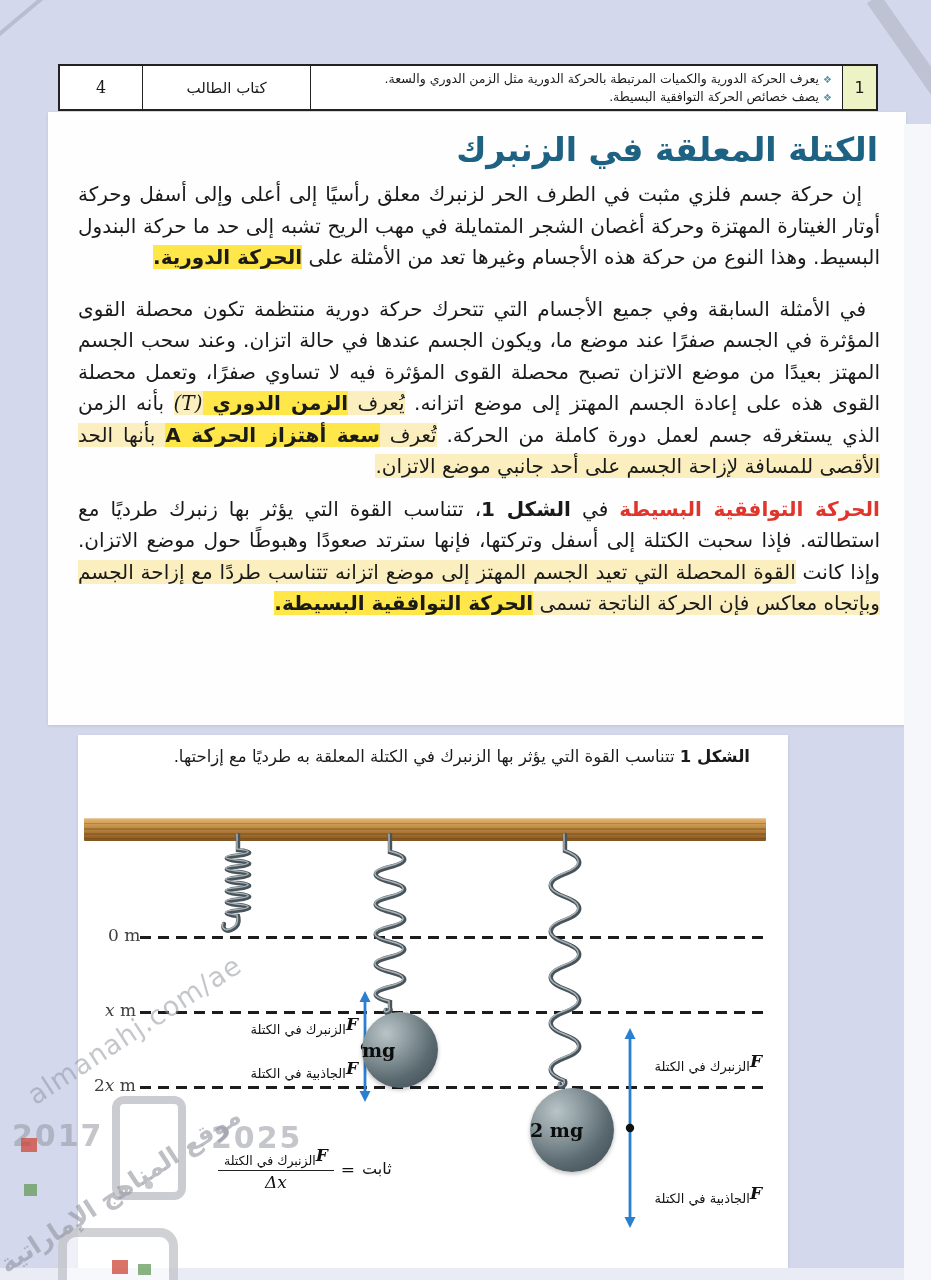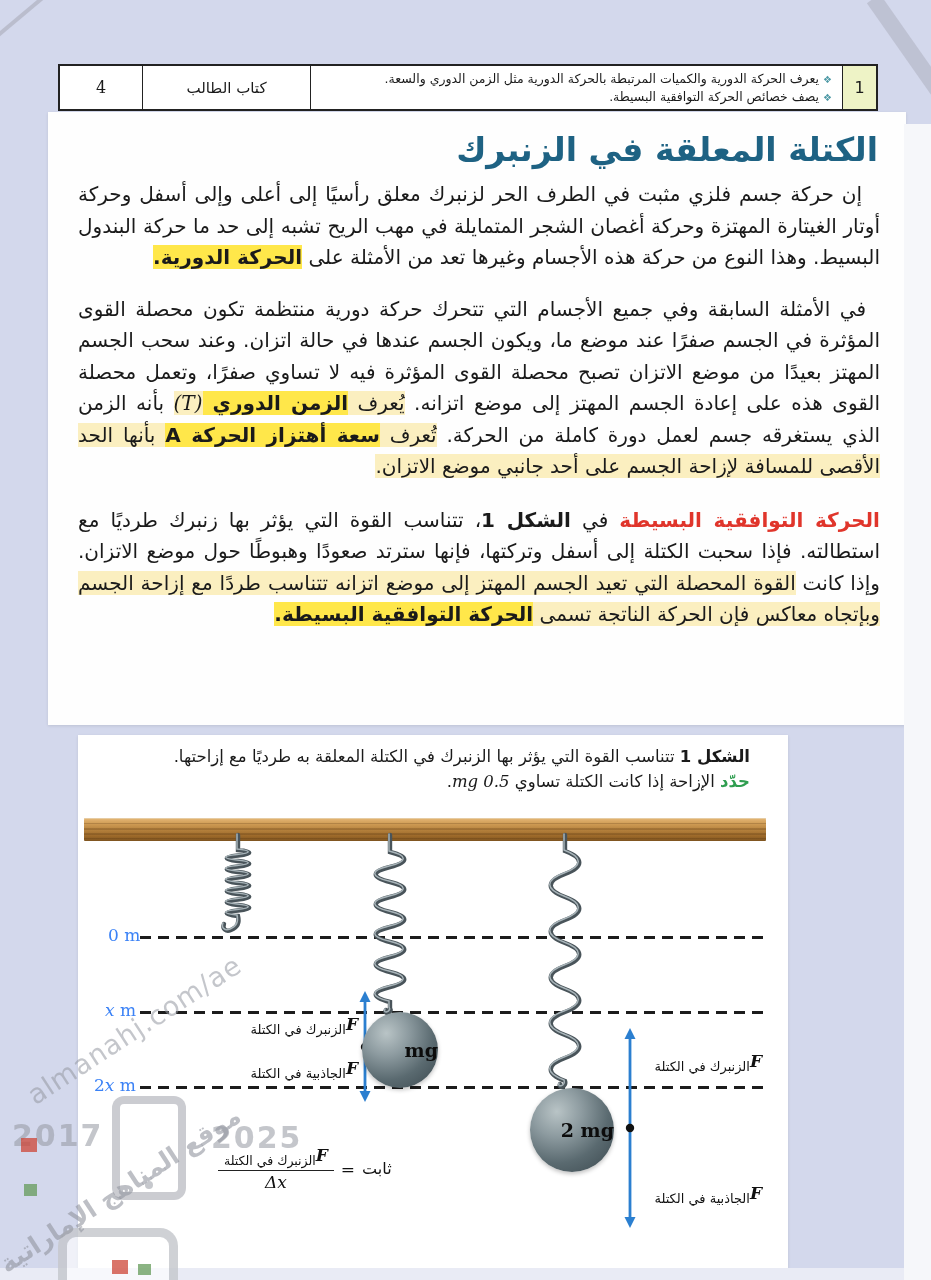--- a/index.html
+++ b/index.html
@@ -35,21 +35,21 @@
     box-shadow:0 1px 3px rgba(0,0,0,.10);z-index:2;
   }
   .page-title{
     margin:0;padding:18px 28px 0 0;text-align:right;
     font-size:33px;font-weight:bold;color:var(--title-teal);letter-spacing:-.5px;
   }
   .body-text{padding:10px 26px 0 30px;}
   .para{margin:0;text-align:justify;font-size:20px;line-height:31.5px;}
   .para-1{text-indent:18px;}
   .para-2{text-indent:14px;margin-top:20px;}
-  .para-3{margin-top:22px;}
+  .para-3{margin-top:11px;}
   
   .run-n{}
   .run-b{font-weight:bold;}
   .run-hb{font-weight:bold;background:var(--highlight);}
   .run-hl{background:var(--highlight-soft);}
   .run-hi{background:var(--highlight-soft);font-style:italic;font-family:"DejaVu Serif",serif;}
   .run-rb{color:var(--keyword-red);font-weight:bold;}
   .run-gb{color:var(--directive-green);font-weight:bold;}
   .run-i{font-style:italic;font-family:"DejaVu Serif",serif;}
   
@@ -66,29 +66,29 @@
       repeating-linear-gradient(180deg, rgba(70,40,10,.22) 0 1.5px, rgba(255,255,255,0) 1.5px 5px),
       linear-gradient(180deg,#e6b877 0%,#cf9c55 25%,#b27e3a 55%,#9a6728 80%,#7e5420 100%);
     box-shadow:inset 0 1px 0 rgba(255,240,210,.6);
   }
   .level-line{
     position:absolute;left:62px;width:624px;height:3px;z-index:1;
     background:repeating-linear-gradient(90deg,#1c1c1c 0 11px,rgba(0,0,0,0) 11px 18px);
   }
   .line-0m{top:201px;} .line-xm{top:276px;} .line-2xm{top:351px;}
   .level-label{
-    position:absolute;z-index:3;font-family:"DejaVu Serif",serif;font-size:17px;color:#3b82f6;
+    position:absolute;z-index:3;font-family:"DejaVu Serif",serif;font-size:17px;color:#404040;
     direction:ltr;
   }
   .label-0m{left:30px;top:190px;} .label-xm{left:27px;top:265px;} .label-2xm{left:16px;top:340px;}
   .diagram-svg{position:absolute;left:0;top:0;width:710px;height:503px;z-index:2;}
   .mass-ball{
     position:absolute;z-index:3;border-radius:50%;
     background:radial-gradient(circle at 32% 28%, #b9c4c6 0%, #8d9ba0 30%, #5a6a70 62%, #3a474d 100%);
-    display:flex;align-items:center;justify-content:flex-start;
+    display:flex;align-items:center;justify-content:flex-end;
     box-shadow:0 2px 4px rgba(0,0,0,.25);
   }
   .ball-mg{left:284px;top:277px;width:76px;height:76px;}
   .ball-2mg{left:452px;top:353px;width:84px;height:84px;}
   .mass-label{font-family:"DejaVu Serif",serif;font-weight:bold;font-size:19px;color:#0c0c0c;direction:ltr;}
   .force-label{
     position:absolute;z-index:3;direction:rtl;white-space:nowrap;color:#111;
     font-size:13.5px;
   }
   .force-label .fsym{font-family:"DejaVu Serif",serif;font-style:italic;font-weight:bold;font-size:17px;}
@@ -160,21 +160,20 @@
   <div class="body-text">
     <p class="para para-1"><span class="run-n">إن حركة جسم فلزي مثبت في الطرف الحر لزنبرك معلق رأسيًا إلى أعلى وإلى أسفل وحركة أوتار الغيتارة المهتزة وحركة أغصان الشجر المتمايلة في مهب الريح تشبه إلى حد ما حركة البندول البسيط. وهذا النوع من حركة هذه الأجسام وغيرها تعد من الأمثلة على </span><span class="run-hb">الحركة الدورية.</span></p>
     <p class="para para-2"><span class="run-n">في الأمثلة السابقة وفي جميع الأجسام التي تتحرك حركة دورية منتظمة تكون محصلة القوى المؤثرة في الجسم صفرًا عند موضع ما، ويكون الجسم عندها في حالة اتزان. وعند سحب الجسم المهتز بعيدًا من موضع الاتزان تصبح محصلة القوى المؤثرة فيه لا تساوي صفرًا، وتعمل محصلة القوى هذه على إعادة الجسم المهتز إلى موضع اتزانه. </span><span class="run-hl">يُعرف </span><span class="run-hb">الزمن الدوري </span><span class="run-hi">(T)</span><span class="run-n"> بأنه الزمن الذي يستغرقه جسم لعمل دورة كاملة من الحركة. </span><span class="run-hl">تُعرف </span><span class="run-hb">سعة أهتزاز الحركة A</span><span class="run-hl"> بأنها الحد الأقصى للمسافة لإزاحة الجسم على أحد جانبي موضع الاتزان.</span></p>
     <p class="para para-3"><span class="run-rb">الحركة التوافقية البسيطة</span><span class="run-n"> في </span><span class="run-b">الشكل 1</span><span class="run-n">، تتناسب القوة التي يؤثر بها زنبرك طرديًا مع استطالته. فإذا سحبت الكتلة إلى أسفل وتركتها، فإنها سترتد صعودًا وهبوطًا حول موضع الاتزان. وإذا كانت </span><span class="run-hl">القوة المحصلة التي تعيد الجسم المهتز إلى موضع اتزانه تتناسب طردًا مع إزاحة الجسم وبإتجاه معاكس فإن الحركة الناتجة تسمى </span><span class="run-hb">الحركة التوافقية البسيطة.</span></p>
   </div>
 </div>
 
 <div class="figure-card">
   <div class="figure-caption">
     <p class="cap-line"><span class="run-b">الشكل 1</span><span class="run-n"> تتناسب القوة التي يؤثر بها الزنبرك في الكتلة المعلقة به طرديًا مع إزاحتها.</span></p>
-    <p class="cap-line"><span class="run-gb">حدّد</span><span class="run-n"> الإزاحة إذا كانت الكتلة تساوي </span><span class="run-i">0.5 mg</span><span class="run-n">.</span></p>
   </div>
 
   <div class="support-bar"></div>
 
   <div class="level-line line-0m"></div>
   <div class="level-line line-xm"></div>
   <div class="level-line line-2xm"></div>
 
   <span class="level-label label-0m"><span class="run-n">0 m</span></span>
   <span class="level-label label-xm"><span class="run-i">x</span><span class="run-n"> m</span></span>

